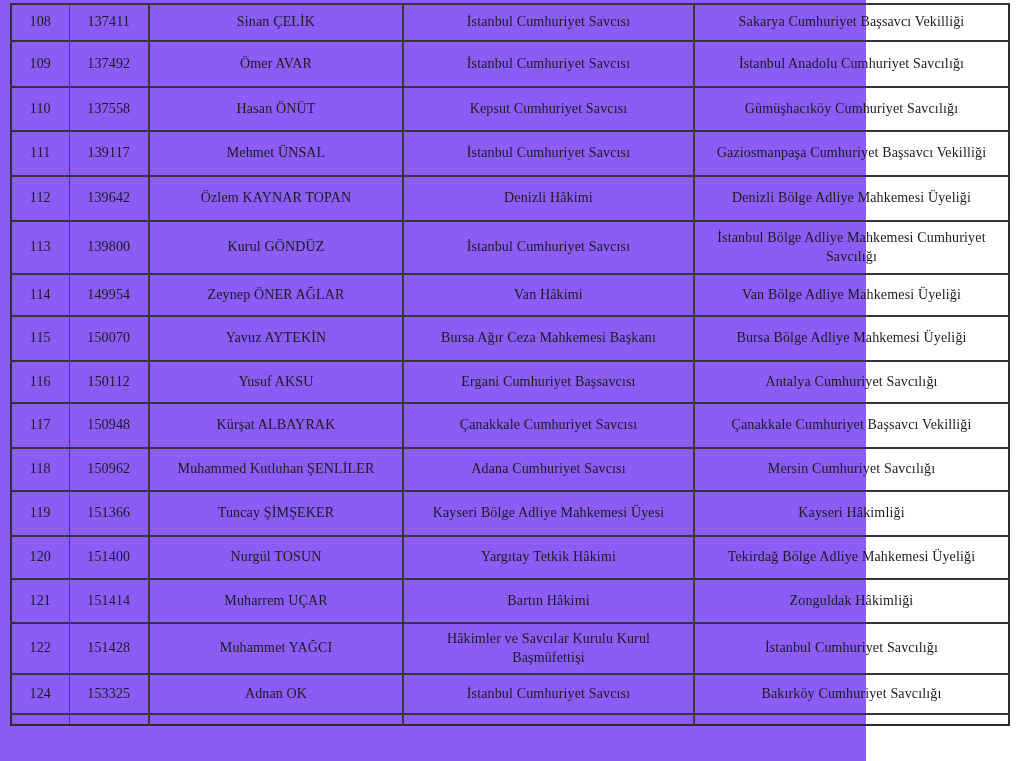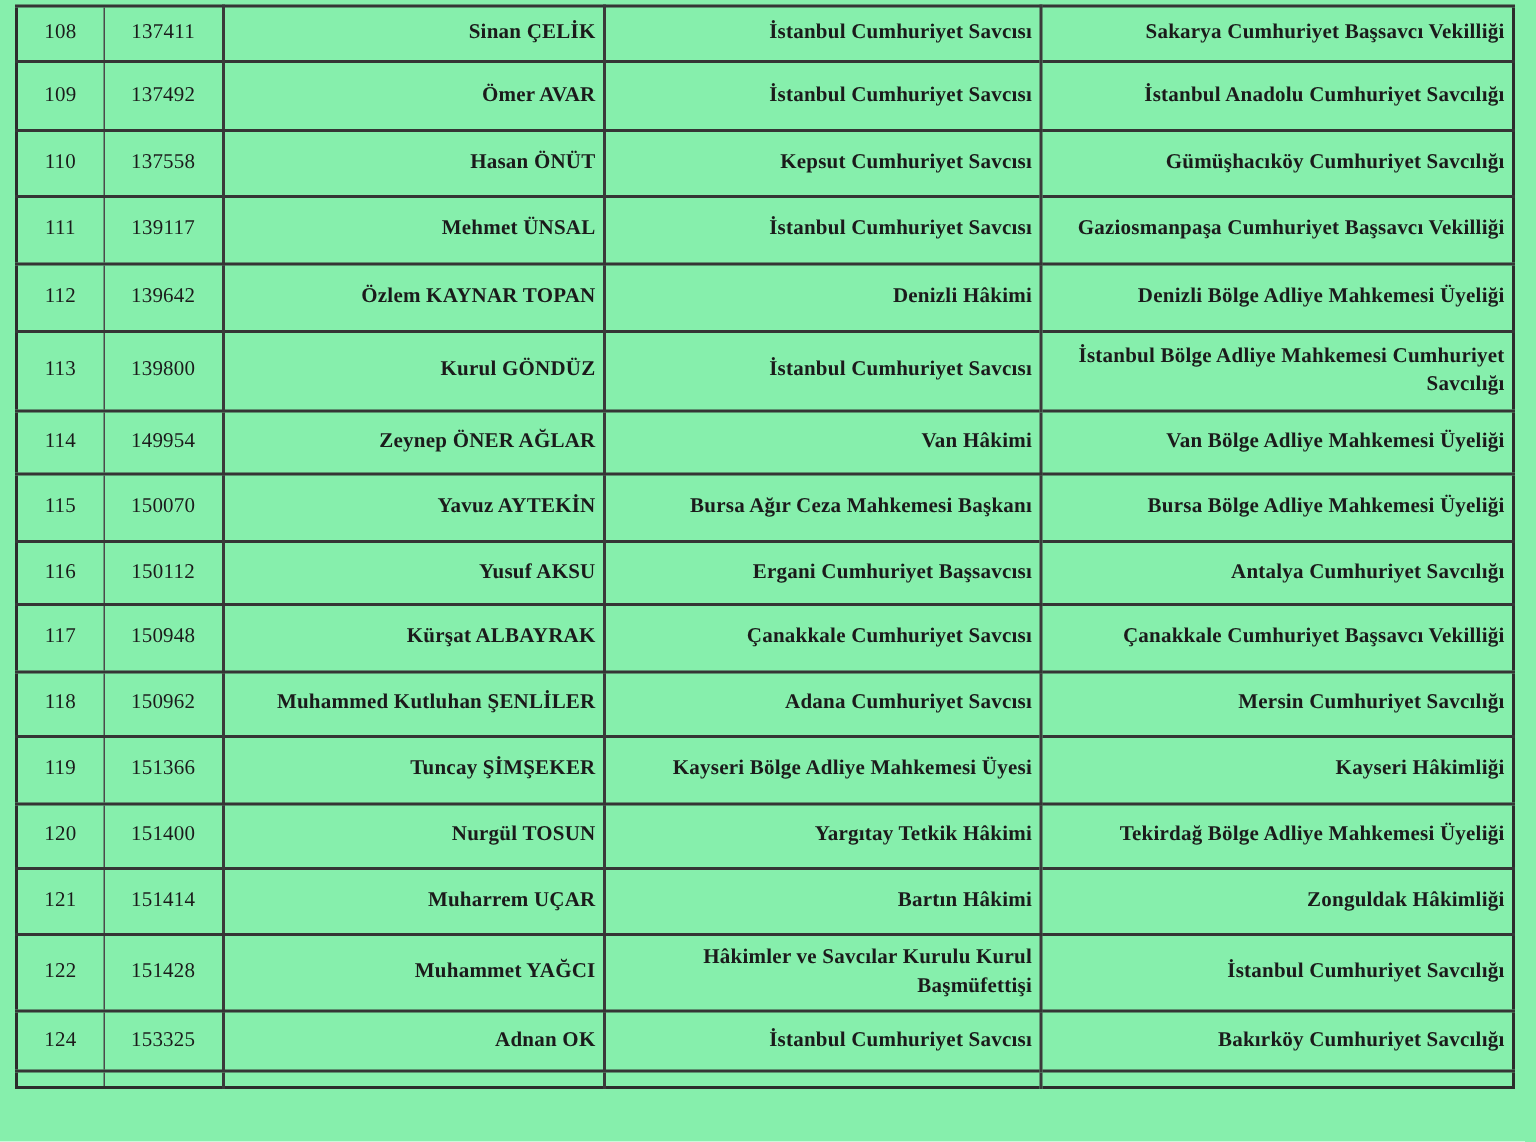--- a/index.html
+++ b/index.html
@@ -7,23 +7,23 @@
   html, body {
     width: 1024px;
     height: 761px;
     background: #ffffff;
     overflow: hidden;
     font-family: "Liberation Serif", "DejaVu Serif", serif;
   }
 
   .page {
     position: relative;
-    width: 1024px;
+    width: 866px;
     height: 761px;
-    background: #86efac;
+    background: #8b5cf6;
   }
 
   table.appointments {
     position: absolute;
     left: 10px;
     top: 3px;
     width: 998px;
     border-collapse: collapse;
     table-layout: fixed;
     color: #1b1b1b;
@@ -46,21 +46,21 @@
     overflow: hidden;
     line-height: 1.35;
   }
 
   
   td:nth-child(2) { border-right: 2px solid #3a3a3a; }
   td:nth-child(3) { border-right: 2px solid #3a3a3a; }
   td:nth-child(4) { border-right: 2px solid #3a3a3a; }
 
   td.c-no, td.c-sicil { text-align: center; }
-  td.c-name, td.c-current, td.c-new { text-align: right; font-weight: bold; }
+  td.c-name, td.c-current, td.c-new { text-align: center; }
 
   
   tr:nth-child(1)  { height: 37px; }
   tr:nth-child(2)  { height: 46px; }
   tr:nth-child(3)  { height: 44px; }
   tr:nth-child(4)  { height: 45px; }
   tr:nth-child(5)  { height: 45px; }
   tr:nth-child(6)  { height: 53px; }
   tr:nth-child(7)  { height: 42px; }
   tr:nth-child(8)  { height: 45px; }

